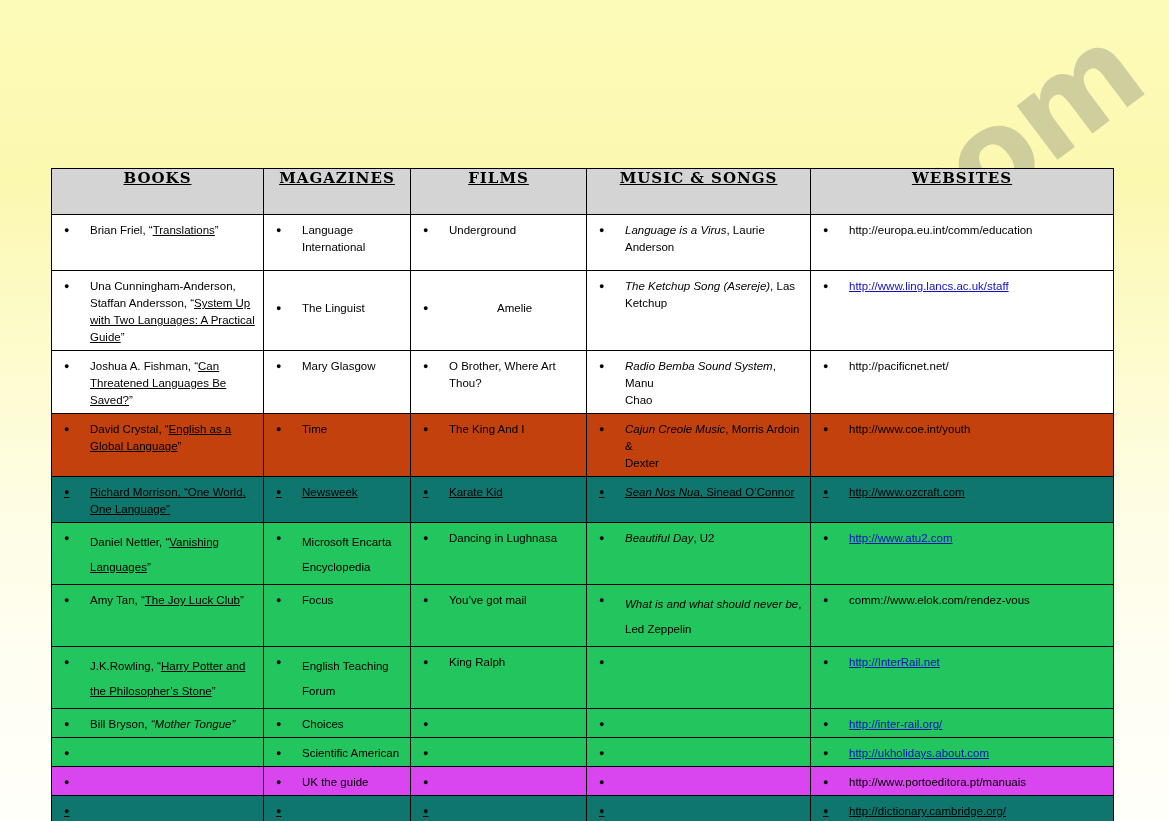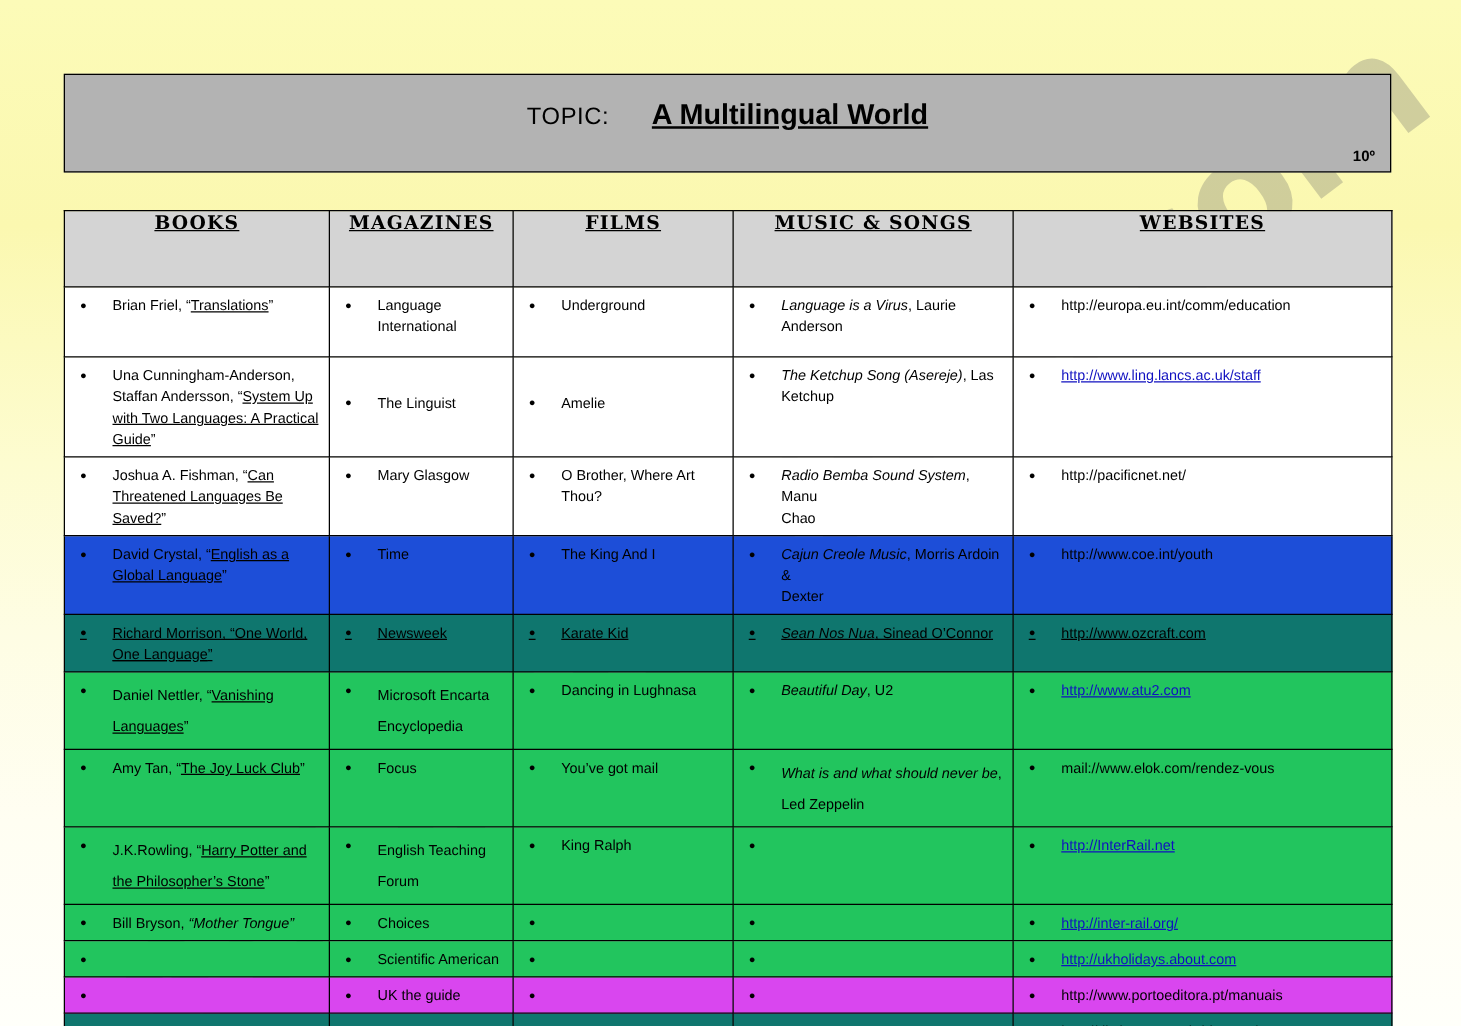--- a/index.html
+++ b/index.html
@@ -111,21 +111,21 @@
   }
   #resource-table td, #resource-table th {
     border: 1px solid #000;
     vertical-align: top;
     padding: 0;
     box-sizing: border-box;
   }
 
   thead th {
     background: #d4d4d4;
-    height: 61px;
+    height: 46px;
     vertical-align: middle;
     text-align: center;
     margin-top: 24px;
   }
   .hdr-text {
     font-family: "DejaVu Serif", "Liberation Serif", serif;
     font-size: 15px;
     font-weight: bold;
     font-variant: small-caps;
     letter-spacing: 1px;
@@ -168,37 +168,31 @@
   .txt.loose { line-height: 25px; }
   .u   { text-decoration: underline; }
   .i   { font-style: italic; }
   .lnk { color: #1010c0; text-decoration: underline; }
 
   
   tr.shade-w  td { background: #ffffff; }
   tr.shade-y1 td { background: #d946ef; }
   tr.shade-y2 td { background: #22c55e; }
   tr.shade-y3 td { background: #0f766e; text-decoration: underline; }
-  tr.shade-y5 td { background: #1d4ed8; }
+  tr.shade-y5 td { background: #c2410c; }
 </style>
 </head>
 <body>
 
 <div id="watermark">
   <div class="wm-text">ESLprintables.com</div>
 </div>
 
 <div id="page">
 
-  <div id="topic-box">
-    <div id="topic-line">
-      <span id="topic-label">TOPIC:</span><span id="topic-value">A Multilingual World</span>
-    </div>
-    <div id="grade-label">10º</div>
-  </div>
 
   <table id="resource-table">
     <colgroup>
       <col style="width:212px">
       <col style="width:147px">
       <col style="width:176px">
       <col style="width:224px">
       <col style="width:303px">
     </colgroup>
     <thead>
@@ -250,21 +244,21 @@
               <span class="txt">Una Cunningham-Anderson,<br>Staffan Andersson, “<span class="u">System Up</span><br><span class="u">with Two Languages: A Practical</span><br><span class="u">Guide</span>”</span>
             </div>
           </td>
           <td>
             <div class="cell" style="padding-top: 29px;">
               <span class="bullet"></span>
               <span class="txt">The Linguist</span>
             </div>
           </td>
           <td>
-            <div class="cell" style="padding-top: 29px;">
+            <div class="cell" style="padding-top: 29px; gap: 48px;">
               <span class="bullet"></span>
               <span class="txt">Amelie</span>
             </div>
           </td>
           <td>
             <div class="cell">
               <span class="bullet"></span>
               <span class="txt"><span class="i">The Ketchup Song (Asereje)</span>, Las<br>Ketchup</span>
             </div>
           </td>
@@ -424,21 +418,21 @@
           </td>
           <td>
             <div class="cell">
               <span class="bullet"></span>
               <span class="txt loose"><span class="i">What is and what should never be</span>,<br>Led Zeppelin</span>
             </div>
           </td>
           <td>
             <div class="cell">
               <span class="bullet"></span>
-              <span class="txt">mail://www.elok.com/rendez-vous</span>
+              <span class="txt">comm://www.elok.com/rendez-vous</span>
             </div>
           </td>
         </tr>
         <tr class="shade-y2" style="height: 50px;">
           <td>
             <div class="cell">
               <span class="bullet"></span>
               <span class="txt loose">J.K.Rowling, “<span class="u">Harry Potter and</span><br><span class="u">the Philosopher’s Stone</span>”</span>
             </div>
           </td>

